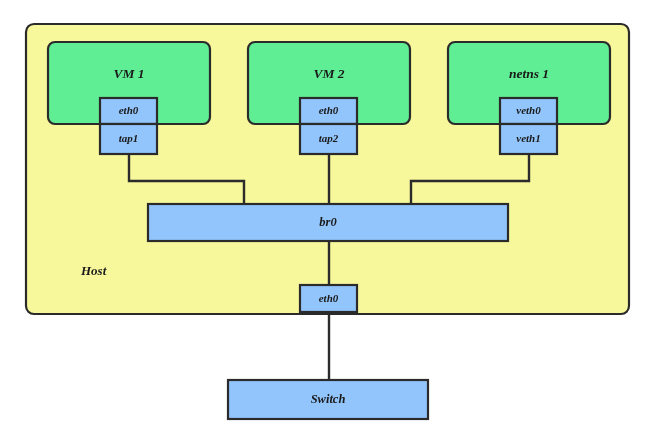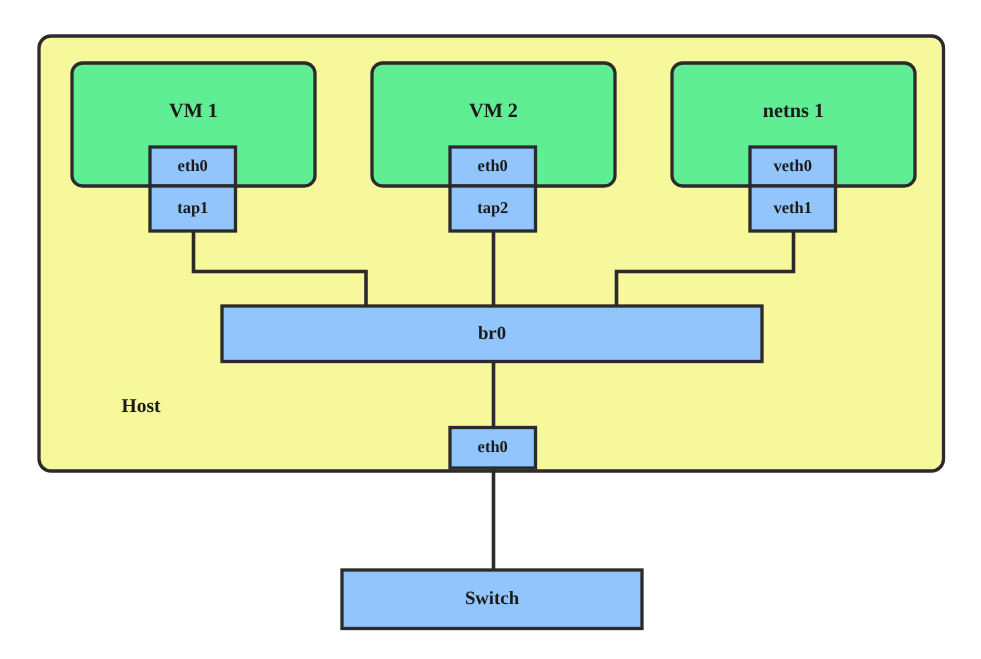--- a/index.html
+++ b/index.html
@@ -12,20 +12,21 @@
     width: 654px;
     height: 439px;
     font-family: "Liberation Serif", "DejaVu Serif", serif;
     overflow: hidden;
   }
   #diagram-root {
     position: relative;
     width: 654px;
     height: 439px;
     background: #ffffff;
+    font-style: italic;
   }
   svg#topology {
     display: block;
     width: 654px;
     height: 439px;
   }
   .box-shape {
     stroke: #2b2b2b;
     stroke-width: 2.2;
   }

